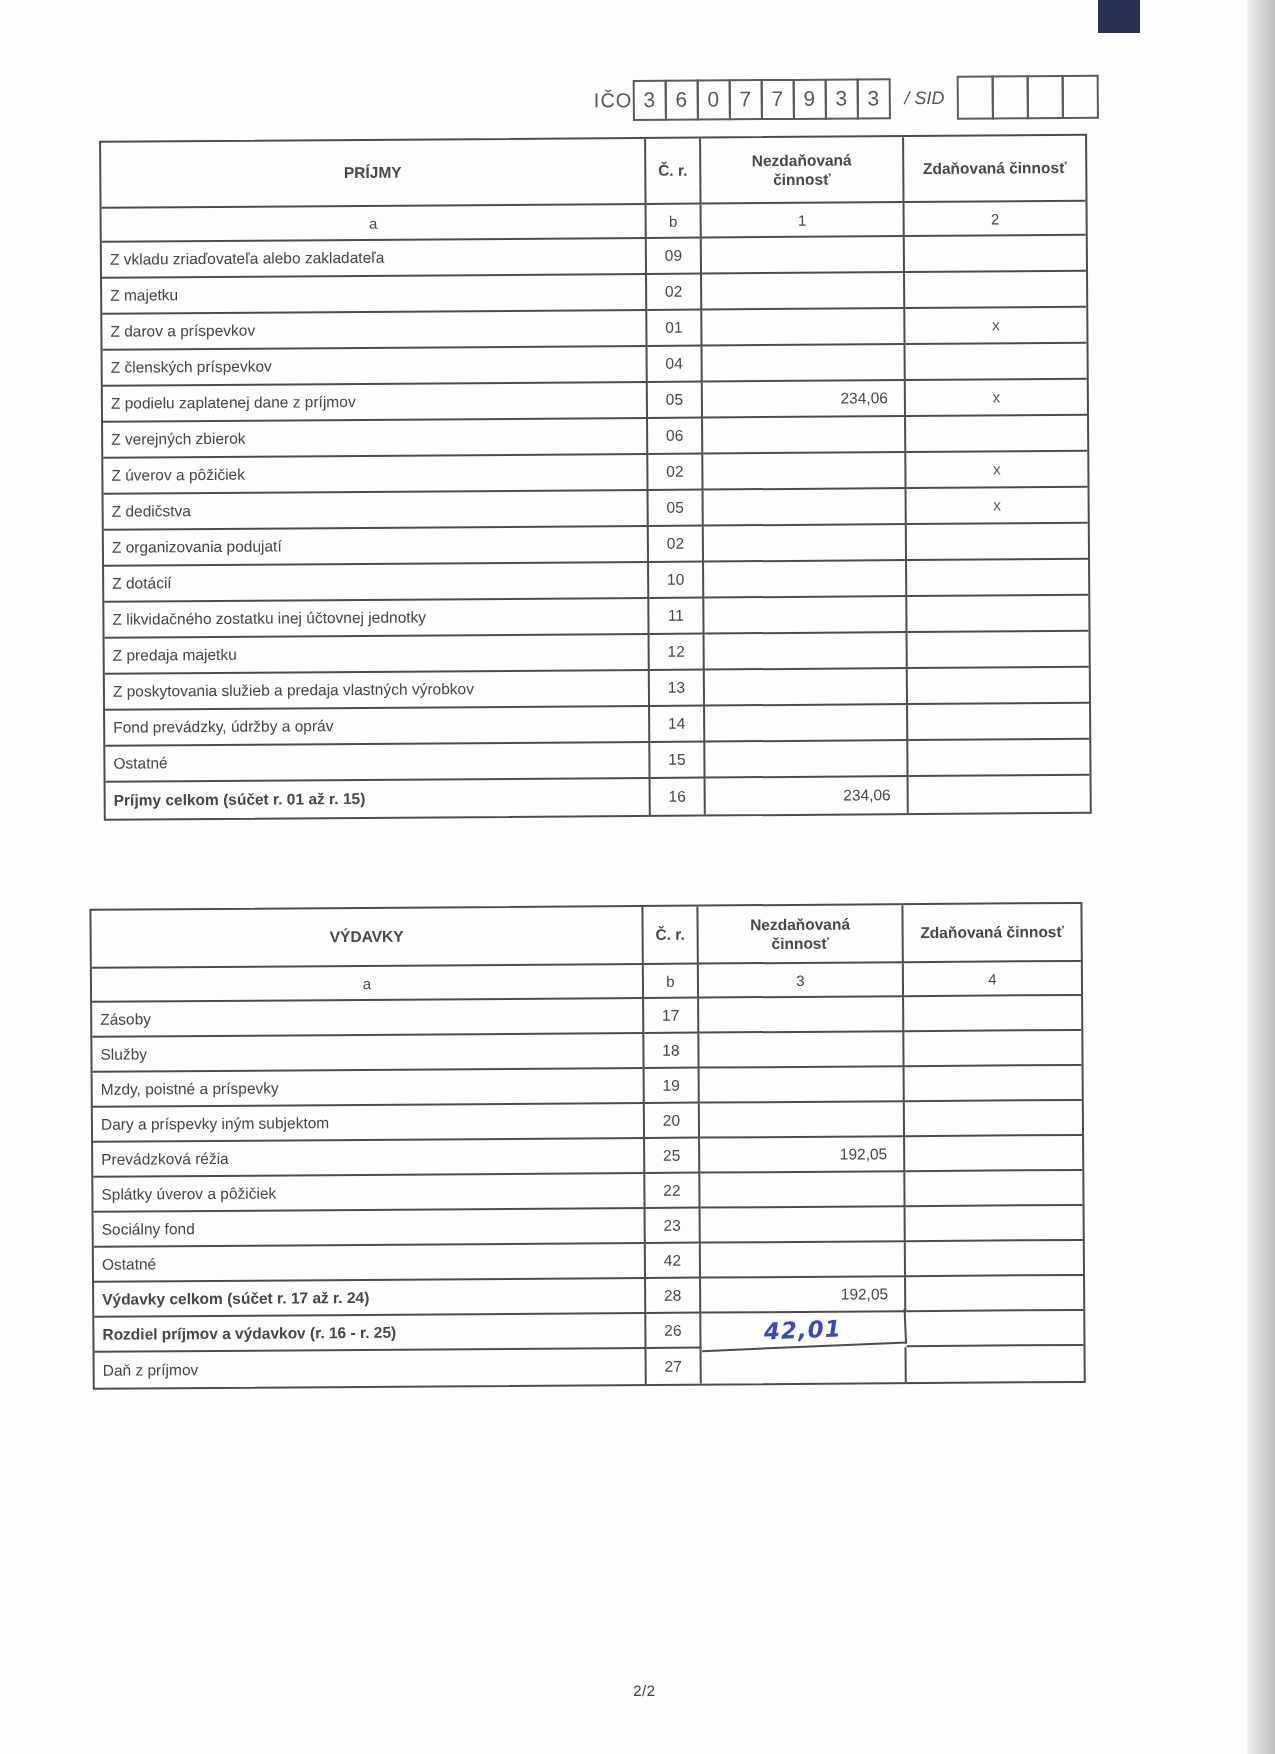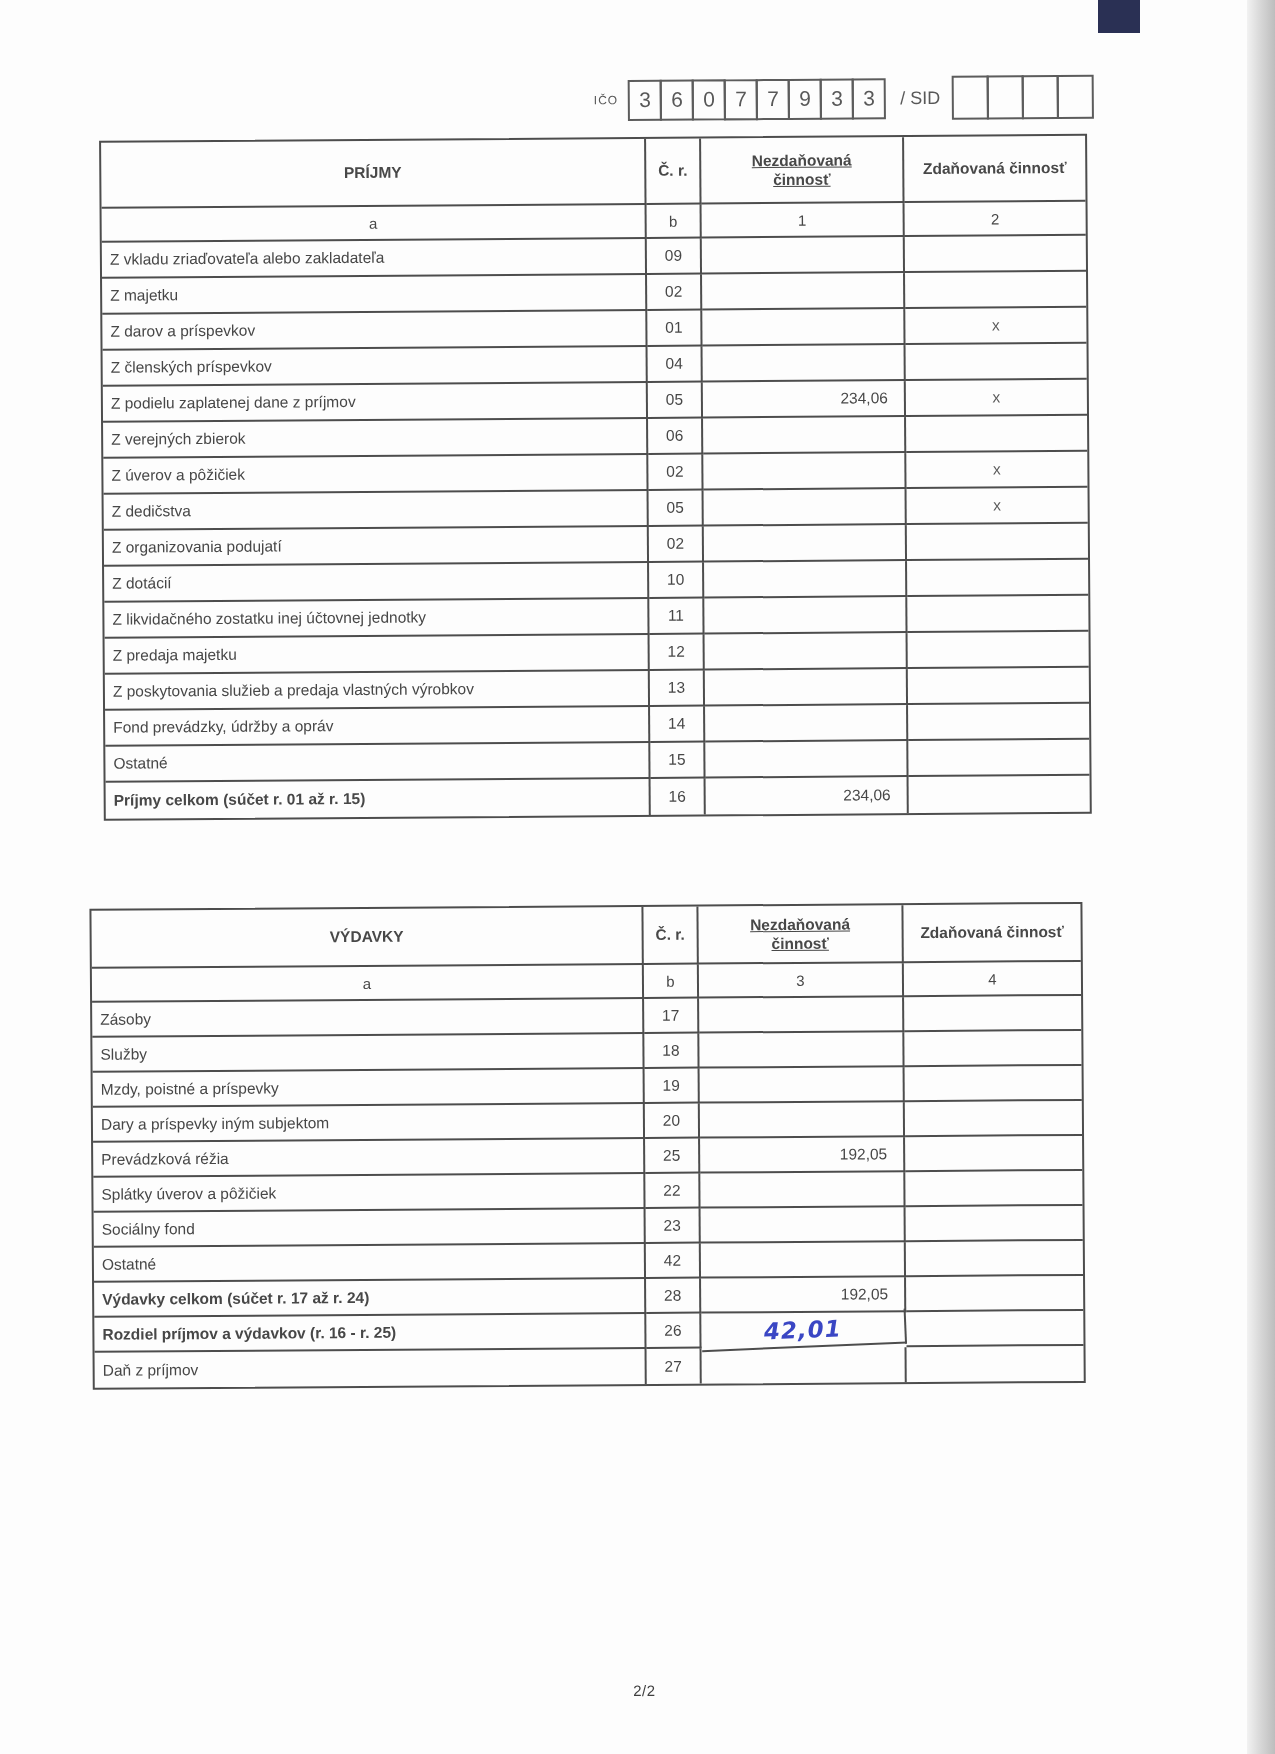--- a/index.html
+++ b/index.html
@@ -11,43 +11,43 @@
   }
   .page{position:relative;width:1275px;height:1754px;background:#fdfdfd;overflow:hidden;}
   
   .scan-band{position:absolute;top:0;right:0;width:28px;height:100%;
     background:linear-gradient(to right,#f2f2f2 0%,#d9d9d9 45%,#bdbdbd 100%);}
   .scan-corner{position:absolute;left:1098px;top:0;width:42px;height:33px;background:#2a3054;}
   .content{position:absolute;left:0;top:0;width:100%;height:100%;transform:rotate(-0.4deg);transform-origin:50% 40%;}
 
   
   .ico-row{position:absolute;left:598px;top:78px;display:flex;align-items:center;color:#585858;}
-  .ico-label{font-size:12px;margin-right:10px;letter-spacing:1px;}
+  .ico-label{font-size:20px;margin-right:0;letter-spacing:1px;}
   .boxes{display:flex;}
   .digit-box{width:30px;height:37px;border:2px solid #5c5c5c;margin-left:-2px;
     display:flex;align-items:center;justify-content:center;font-size:21px;color:#585858;background:transparent;}
   .digit-box:first-child{margin-left:0;}
-  .sid-label{font-size:18px;margin:0 12px 0 14px;}
+  .sid-label{font-size:18px;margin:0 12px 0 14px;font-style:italic;}
   .sid-box{width:33px;height:40px;}
 
   
   .ftable{position:absolute;border:2px solid #4d4d4d;background:transparent;}
   .t1{left:103px;top:137px;width:984px;}
   .t2{left:88px;top:905px;width:989px;}
   .trow{display:grid;}
   .t1 .trow{grid-template-columns:545px 55px 203px 1fr;}
   .t2 .trow{grid-template-columns:552px 55px 205px 1fr;}
   .cell{border-right:2px solid #4d4d4d;border-bottom:2px solid #4d4d4d;
     display:flex;align-items:center;font-size:15.5px;min-width:0;}
   .trow .cell:last-child{border-right:none;}
   .trow:last-child .cell{border-bottom:none;}
   .thead{height:66px;}
   .t2 .thead{height:58px;}
   .thead .cell{justify-content:center;font-weight:bold;font-size:15.5px;text-align:center;color:#484848;}
-  .hwrap{display:block;width:130px;text-align:center;line-height:1.25;text-decoration:underline;}
+  .hwrap{display:block;width:130px;text-align:center;line-height:1.25;}
   .tsub{height:34px;}
   .tsub .cell{justify-content:center;font-size:15px;}
   .body-row{height:36px;}
   .t2 .body-row{height:35px;}
   .c-label{justify-content:flex-start;padding-left:8px;}
   .c-nr{justify-content:center;}
   .c-untaxed{justify-content:flex-end;padding-right:16px;}
   .c-taxed{justify-content:center;color:#5a5a5a;}
   .bold .c-label{font-weight:bold;}
   .handwritten{font-family:"DejaVu Sans", sans-serif;font-style:italic;font-weight:bold;

